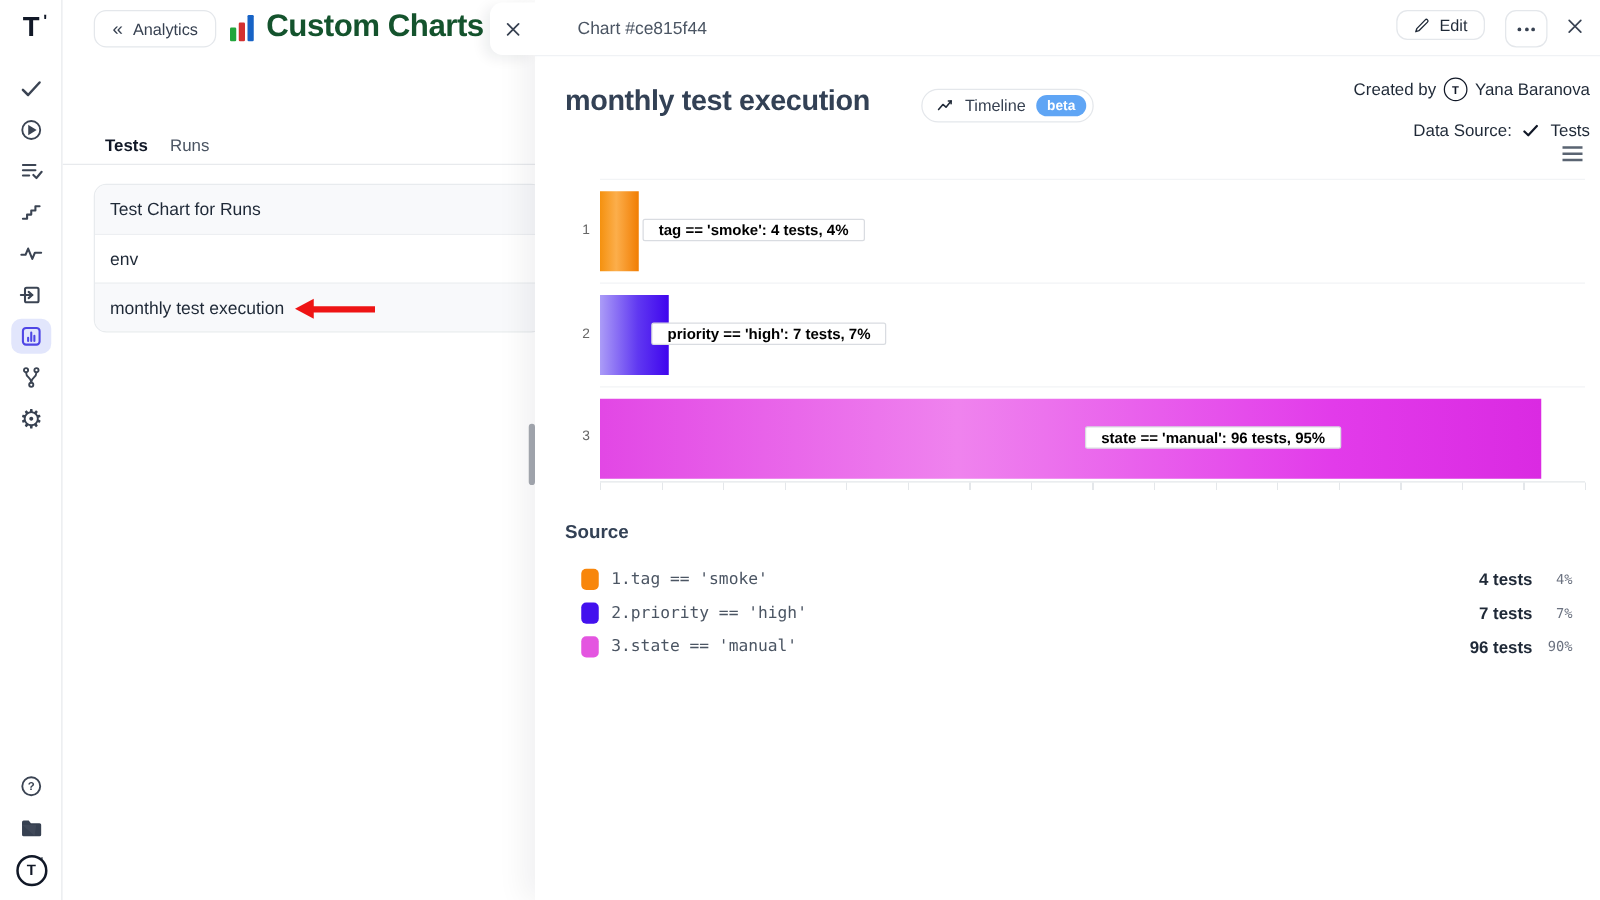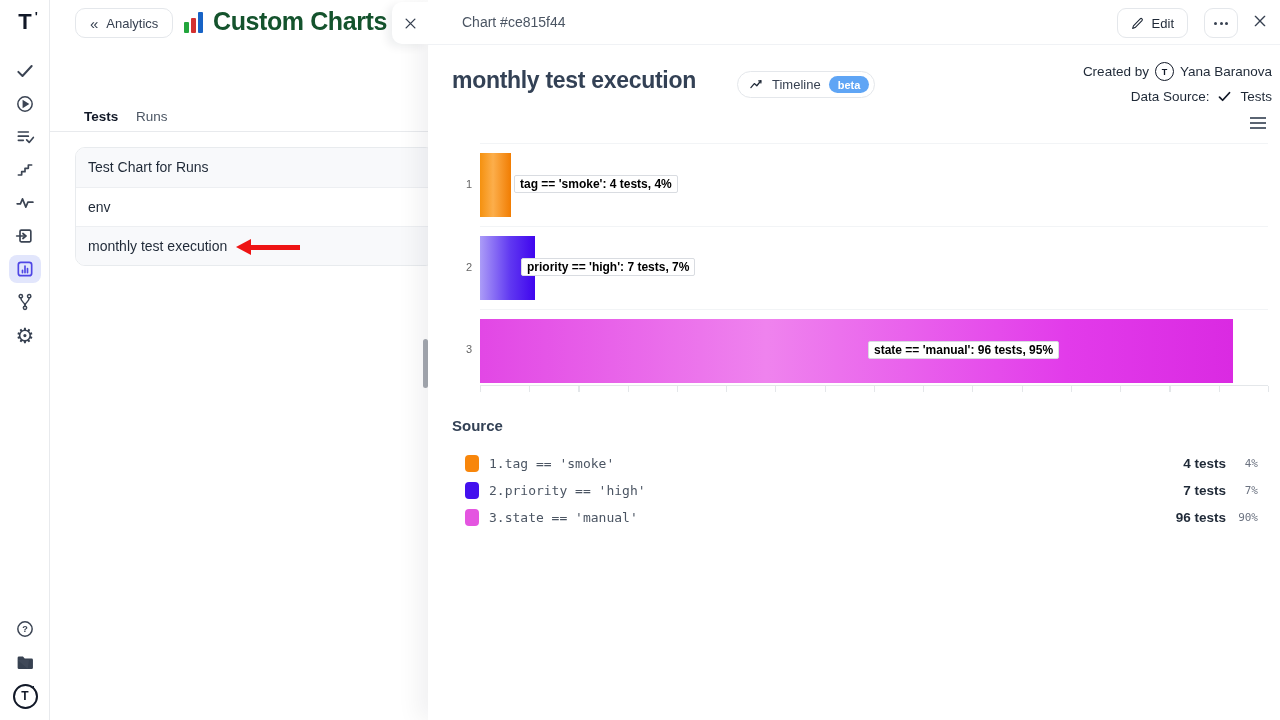--- a/index.html
+++ b/index.html
@@ -45,44 +45,44 @@
   .red-arrow .shaft { position:absolute; left:13px; top:6px; width:51px; height:5px; background:#ee1414; }
 
   
   .scroll-thumb { position:absolute; left:373px; top:339px; width:5px; height:49px; background:#a6aab1; border-radius:3px; cursor:pointer; }
 
   
   .panel { position:absolute; left:428px; top:0; width:852px; height:720px; background:#fff; box-shadow:-10px 0 22px rgba(15,23,42,0.06); }
   .close-tab { position:absolute; left:-36px; top:2px; width:36px; height:42px; background:#fff; border-radius:10px 0 0 10px; box-shadow:-5px 3px 10px rgba(15,23,42,0.07); display:flex; align-items:center; justify-content:center; cursor:pointer; }
   .p-header { position:absolute; left:0; top:0; width:852px; height:45px; border-bottom:1px solid #f0f2f5; background:#fff; }
   .htitle { position:absolute; left:34px; top:14px; font-size:14px; color:#4b5563; }
-  .edit-btn { position:absolute; right:92px; top:8px; height:30px; display:flex; align-items:center; gap:8px; padding:0 13px; border:1px solid #e4e7eb; border-radius:9px; background:#fff; font-size:13px; color:#1f2937; cursor:pointer; }
+  .edit-btn { position:absolute; right:92px; top:8px; height:24px; display:flex; align-items:center; gap:8px; padding:0 13px; border:1px solid #e4e7eb; border-radius:9px; background:#fff; font-size:13px; color:#1f2937; cursor:pointer; }
   .more-btn { position:absolute; right:42px; top:8px; width:34px; height:30px; border:1px solid #e4e7eb; border-radius:9px; background:#fff; display:flex; align-items:center; justify-content:center; gap:2.5px; cursor:pointer; }
   .more-btn i { width:3px; height:3px; border-radius:50%; background:#374151; }
   .close-x { position:absolute; right:12px; top:13px; cursor:pointer; }
 
   .c-title { position:absolute; left:24px; top:67px; font-size:23px; font-weight:700; color:#334155; letter-spacing:-0.3px; }
   .timeline-pill { position:absolute; left:309px; top:71px; height:27px; display:flex; align-items:center; gap:8px; padding:0 5px 0 11px; border:1px solid #e4e7eb; border-radius:14px; background:#fff; font-size:13px; color:#374151; cursor:pointer; }
   .beta-badge { background:#5fa5f5; color:#fff; font-size:11px; font-weight:600; border-radius:10px; padding:2.5px 9px; }
 
   .created { position:absolute; right:8px; top:62px; display:flex; align-items:center; gap:6px; font-size:13.5px; color:#1f2937; }
   .avatar-sm { width:19px; height:19px; border:1.6px solid #111827; border-radius:50%; display:flex; align-items:center; justify-content:center; font-size:9px; font-weight:800; color:#111827; }
-  .datasource { position:absolute; right:8px; top:89px; display:flex; align-items:center; gap:8px; font-size:13.5px; color:#1f2937; }
+  .datasource { position:absolute; right:8px; top:97px; display:flex; align-items:center; gap:8px; font-size:13.5px; color:#1f2937; }
   .burger { position:absolute; right:14px; top:117px; width:16px; cursor:pointer; }
   .burger i { display:block; height:2px; background:#5a6472; margin-bottom:3px; }
 
   
   .plot { position:absolute; left:52px; top:143px; width:788px; height:243px; border-bottom:1px solid #e4e7ea; }
   .brow { position:absolute; left:0; width:788px; height:83px; border-top:1px solid #f2f4f6; }
   .brow-0 { top:0; } .brow-1 { top:83px; } .brow-2 { top:166px; height:77px; }
   .bar { position:absolute; left:0; top:9px; height:64px; }
   .grad-0 { background:linear-gradient(90deg,#f5910f 0%,#fcae4b 42%,#f17d02 100%); }
   .grad-1 { background:linear-gradient(90deg,#ab9cf7 0%,#6038f1 55%,#3f05ee 100%); }
   .grad-2 { background:linear-gradient(90deg,#e247e5 0%,#ef83ee 38%,#e23bea 78%,#da2ae2 100%); }
-  .dlabel { position:absolute; top:31px; font-size:12px; font-weight:700; color:#000; background:#fff; border:1px solid #d9dce1; border-radius:2px; padding:1px 5px; white-space:nowrap; }
+  .dlabel { position:absolute; top:31px; font-size:12px; font-weight:700; color:#000; background:#fff; border:1px solid #d9dce1; border-radius:2px; padding:1px 12px; white-space:nowrap; }
   .dl-0 { left:34px; } .dl-1 { left:41px; } .dl-2 { left:388px; }
   .cat { position:absolute; left:-26px; width:18px; text-align:right; font-size:11px; color:#666; }
   .cat-0 { top:35px; } .cat-1 { top:118px; } .cat-2 { top:200px; }
   .ticks { position:absolute; left:52px; top:386px; width:789px; height:6px;
            background:repeating-linear-gradient(90deg,#e4e7ea 0 1px,transparent 1px 49.25px); }
 
   
   .q-title { position:absolute; left:24px; top:417px; font-size:15px; color:#334155; }
   .q-rows { position:absolute; left:24px; top:450px; width:806px; }
   .q-row { display:flex; align-items:center; height:27px; }

